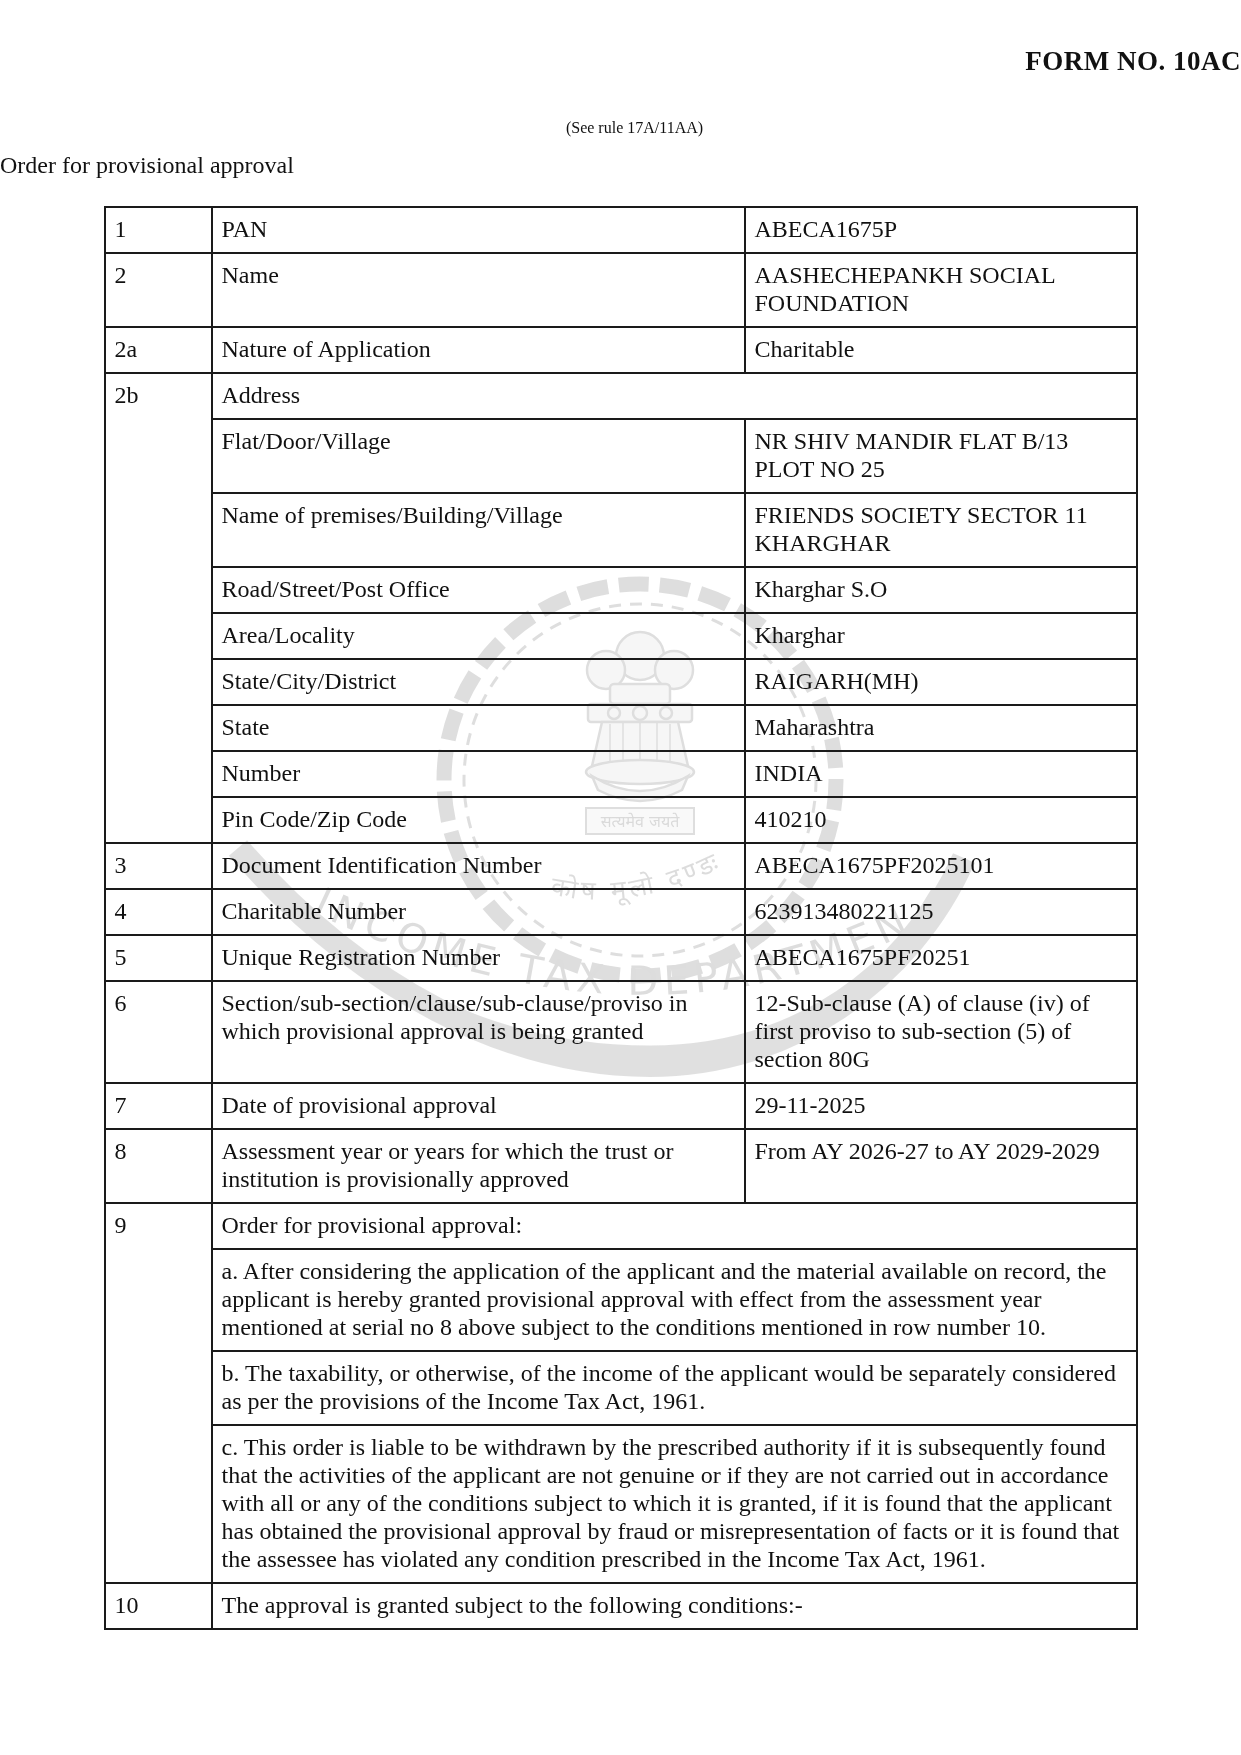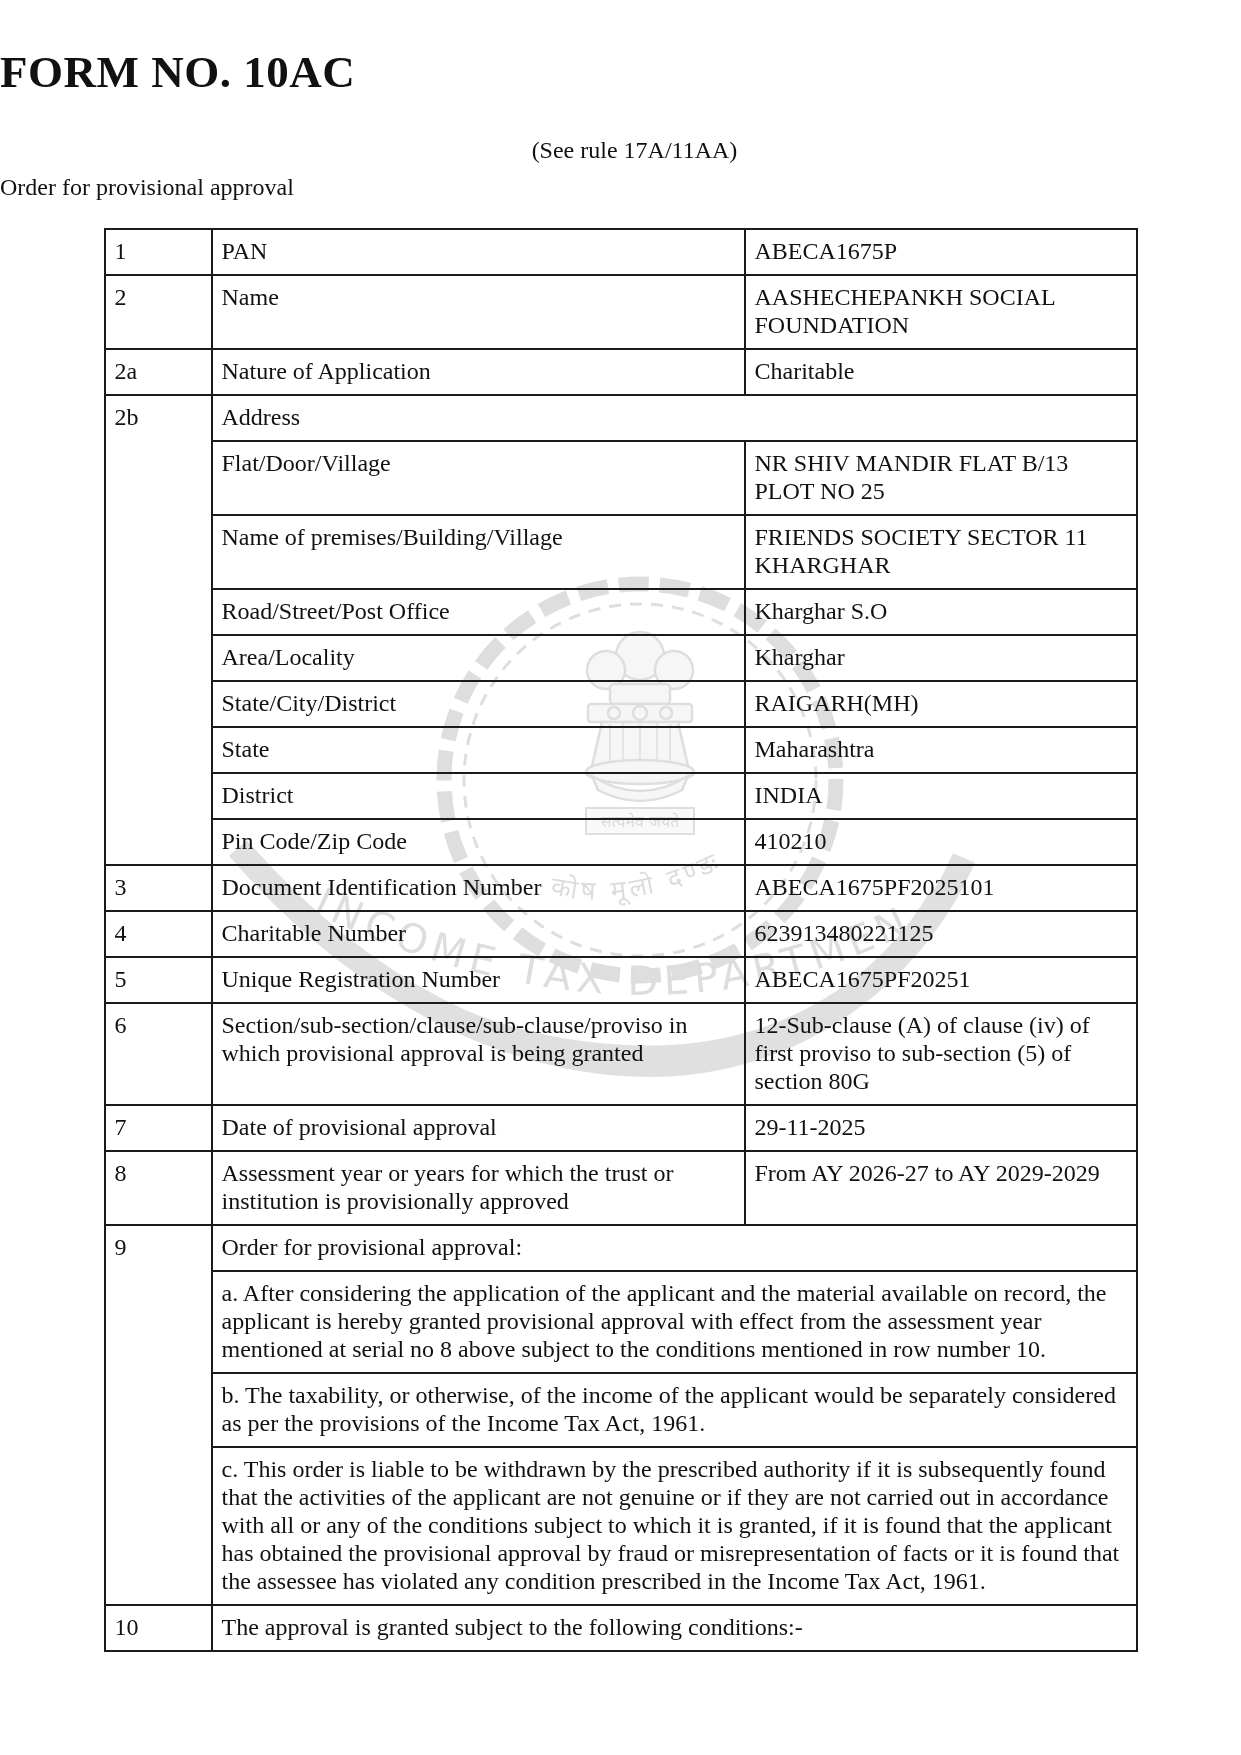--- a/index.html
+++ b/index.html
@@ -13,30 +13,30 @@
   }
   .watermark {
     position:absolute; left:220px; top:560px;
     width:840px; height:560px;
     z-index:0;
     opacity:0.32;
   }
   .content { position:relative; z-index:1; }
   .page-title {
     margin:45px 0 0 0;
-    text-align:left;
-    font-size:45px;
+    text-align:right;
+    font-size:27px;
     font-weight:bold;
     letter-spacing:0.5px;
     line-height:1.2;
   }
   .rule-line {
     margin-top:36px;
     text-align:center;
-    font-size:24px;
+    font-size:16px;
     line-height:30px;
     padding-left:28px;
   }
   .subtitle {
     margin-top:7px;
     text-align:left;
     font-size:24px;
     line-height:30px;
   }
   table.form {
@@ -152,21 +152,21 @@
       </tr>
       <tr>
         <td>State/City/District</td>
         <td>RAIGARH(MH)</td>
       </tr>
       <tr>
         <td>State</td>
         <td>Maharashtra</td>
       </tr>
       <tr>
-        <td>District</td>
+        <td>Number</td>
         <td>INDIA</td>
       </tr>
       <tr>
         <td>Pin Code/Zip Code</td>
         <td>410210</td>
       </tr>
       <tr>
         <td class="sn">3</td>
         <td>Document Identification Number</td>
         <td>ABECA1675PF2025101</td>

